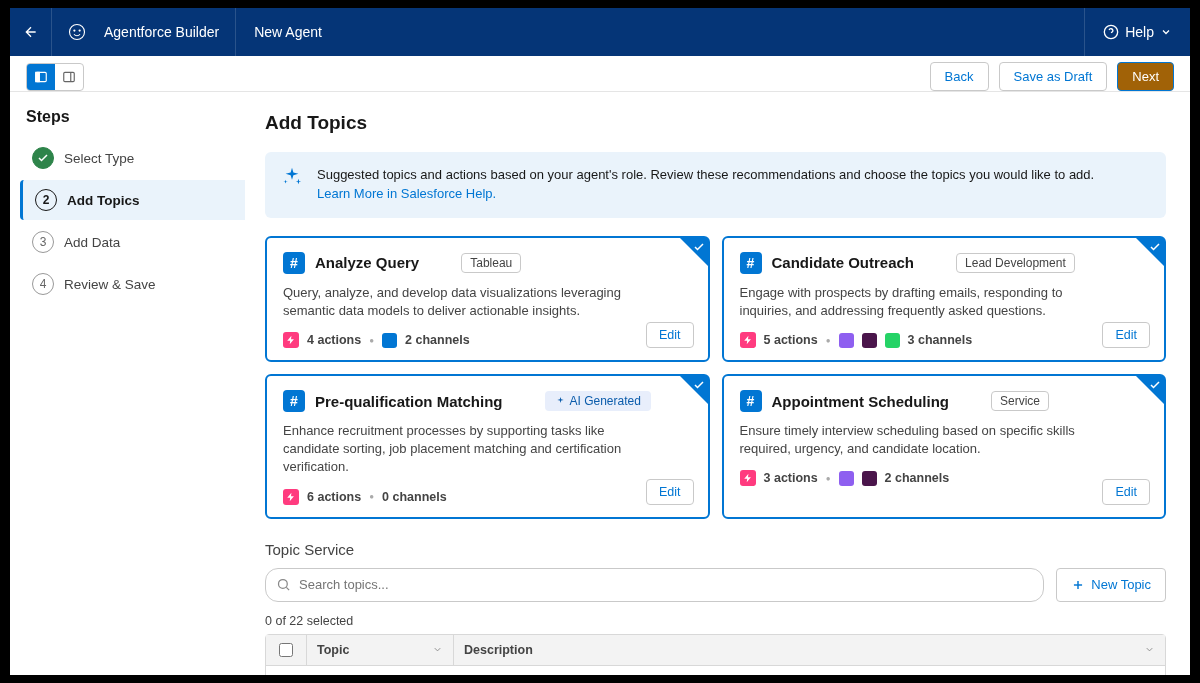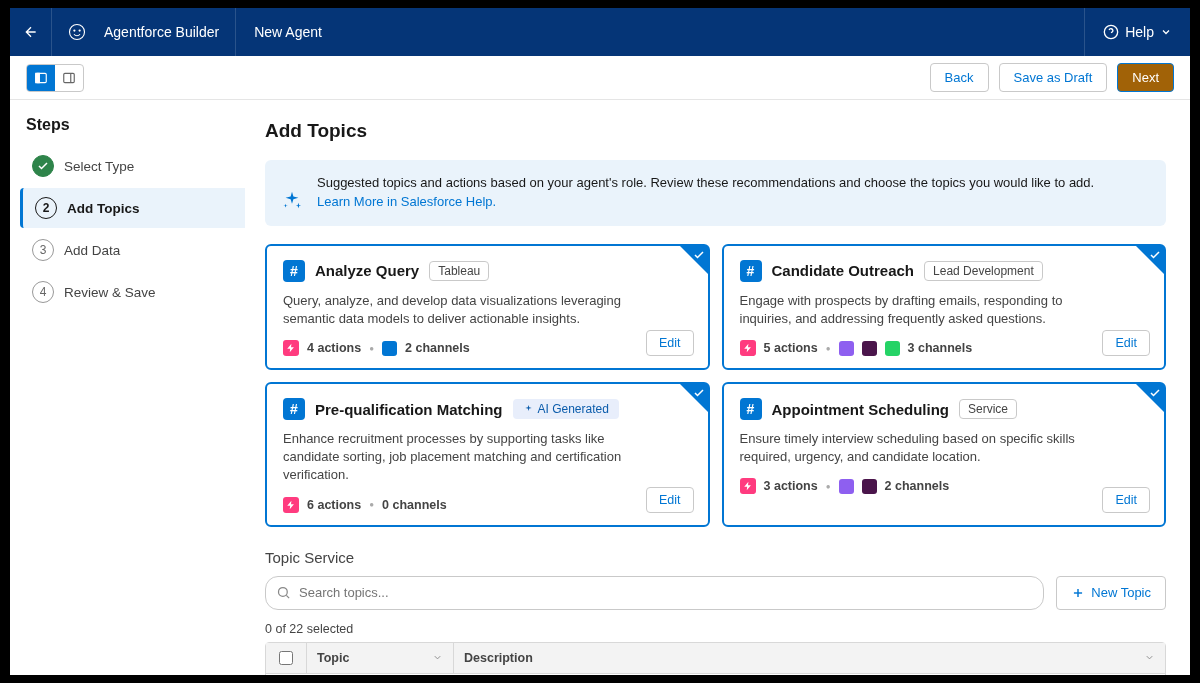--- a/index.html
+++ b/index.html
@@ -4,49 +4,49 @@
 <style>
 * { margin:0; padding:0; box-sizing:border-box; font-family:-apple-system,BlinkMacSystemFont,"Segoe UI",Helvetica,Arial,sans-serif; }
 body { background:#000; width:1200px; height:683px; overflow:hidden; }
 .app { background:#fff; position:absolute; top:8px; left:10px; right:10px; bottom:8px; display:flex; flex-direction:column; }
 .topbar { background:#053577; height:48px; display:flex; align-items:center; color:#fff; }
 .topbar .back { width:42px; height:48px; display:flex; align-items:center; justify-content:center; border-right:1px solid rgba(255,255,255,.15); cursor:pointer; }
 .topbar .brand { display:flex; align-items:center; gap:18px; padding:13px 16px; font-size:14px; border-right:1px solid rgba(255,255,255,.15); height:48px;}
 .topbar .brand svg { width:18px; height:18px; }
 .topbar .newagent { padding:0 18px; font-size:14px; }
 .topbar .help { margin-left:auto; padding:0 18px; display:flex; align-items:center; gap:6px; font-size:14px; border-left:1px solid rgba(255,255,255,.15); height:48px;}
-.toolbar { height:44px; border-bottom:1px solid #e5e5e5; display:flex; align-items:center; padding:0 16px; }
+.toolbar { height:36px; border-bottom:1px solid #e5e5e5; display:flex; align-items:flex-end; padding:0 16px; }
 .viewtoggle { display:flex; border:1px solid #c9c9c9; border-radius:4px; overflow:hidden; }
 .viewtoggle div { width:28px; height:26px; display:flex; align-items:center; justify-content:center; }
 .viewtoggle .active { background:#0176d3; color:#fff; }
 .toolbar .btns { margin-left:auto; display:flex; gap:10px; }
 .btn { border:1px solid #c9c9c9; border-radius:4px; background:#fff; color:#0176d3; padding:6px 14px; font-size:13px; cursor:pointer; }
 .btn.primary { background:#a16207; border-color:#0176d3; color:#fff; }
 .body { flex:1; display:flex; overflow:hidden; }
 .sidebar { width:235px; padding:16px 0 0 10px; }
 .sidebar h3 { font-size:16px; font-weight:600; color:#181818; padding-left:6px; margin-bottom:12px; }
 .step { display:flex; align-items:center; gap:10px; padding:9px 12px; font-size:13.5px; color:#444; border-radius:4px 0 0 4px; margin-bottom:2px;}
 .step .circ { width:22px; height:22px; border-radius:50%; border:1.5px solid #999; display:flex; align-items:center; justify-content:center; font-size:12px; color:#666; flex-shrink:0;}
 .step.done .circ { background:#2e844a; border-color:#2e844a; color:#fff; }
 .step.active { background:#eaf3fb; border-left:3px solid #0176d3; font-weight:600; color:#181818; }
 .step.active .circ { border-color:#181818; color:#181818; }
 .main { flex:1; overflow:auto; padding:20px 24px 0 20px; }
 .main h2 { font-size:19px; font-weight:700; color:#181818; margin-bottom:18px; }
-.banner { background:#eaf3fb; border-radius:6px; padding:14px 16px; display:flex; gap:14px; margin-bottom:18px;align-items:flex-end; }
+.banner { background:#eaf3fb; border-radius:6px; padding:14px 16px; display:flex; gap:14px; margin-bottom:18px; }
 .banner .txt { font-size:13px; color:#181818; line-height:1.45; }
 .banner a { color:#0176d3; text-decoration:none; }
 .sparkle { color:#0176d3; flex-shrink:0; }
 .cards { display:grid; grid-template-columns:1fr 1fr; gap:12px; margin-bottom:22px; }
 .card { border:2px solid #0176d3; border-radius:6px; padding:14px 16px 12px; position:relative; }
 .card .corner { position:absolute; right:0; top:0; width:0; height:0; border-left:28px solid transparent; border-top:28px solid #0176d3; }
 .card .corner svg { position:absolute; right:3px; top:-25px; width:12px; height:12px; color:#fff; }
 .card .titlerow { display:flex; align-items:center; gap:10px; margin-bottom:10px; }
 .hashicon { width:22px; height:22px; background:#0176d3; border-radius:4px; display:flex; align-items:center; justify-content:center; color:#fff; font-weight:700; font-size:14px; }
 .card .title { font-weight:700; font-size:15px; color:#181818; }
-.tag { border:1px solid #c9c9c9; border-radius:4px; padding:2px 8px; font-size:12px; color:#444; }
+.tag { border:1px solid #c9c9c9; border-radius:4px; padding:2px 8px; font-size:12px; color:#444;margin-left:32px; }
 .tag.ai { background:#e8eefb; color:#0b5cab; border:none; display:flex; align-items:center; gap:4px; padding:3px 10px;}
 .card .desc { font-size:13px; color:#444; line-height:1.4; margin-bottom:12px; max-width:350px;}
 .card .footer { display:flex; align-items:center; gap:8px; font-size:12.5px; color:#444;font-weight:bold; }
 .actionicon { width:16px; height:16px; background:#ff3b7f; border-radius:3px; display:inline-flex; align-items:center; justify-content:center; color:#fff; font-size:10px; }
 .dot { color:#aaa; font-size:8px; }
 .chanicon { width:15px; height:15px; border-radius:3px; display:inline-block; }
 .card .editbtn { margin-left:auto; border:1px solid #c9c9c9; border-radius:4px; background:#fff; color:#0176d3; padding:5px 12px; font-size:12.5px; cursor:pointer; position:absolute; right:14px; bottom:12px;}
 .libtitle { font-size:15px; color:#444; margin-bottom:10px; }
 .librow { display:flex; gap:12px; margin-bottom:12px; }
 .search { flex:1; border:1px solid #c9c9c9; border-radius:13px; display:flex; align-items:center; padding:0 10px; height:34px; }

